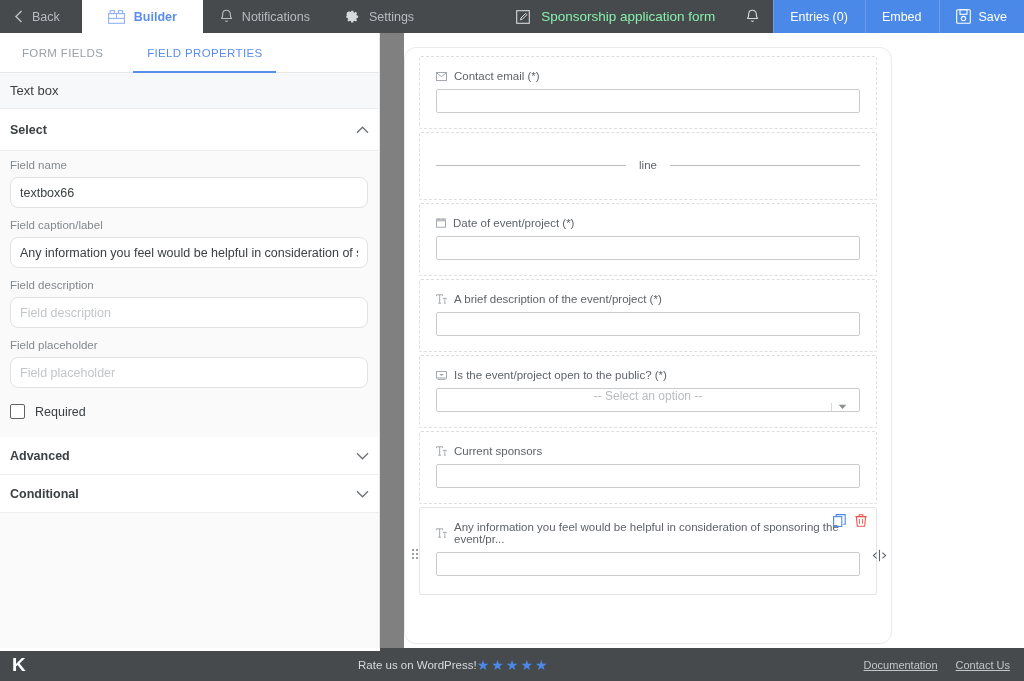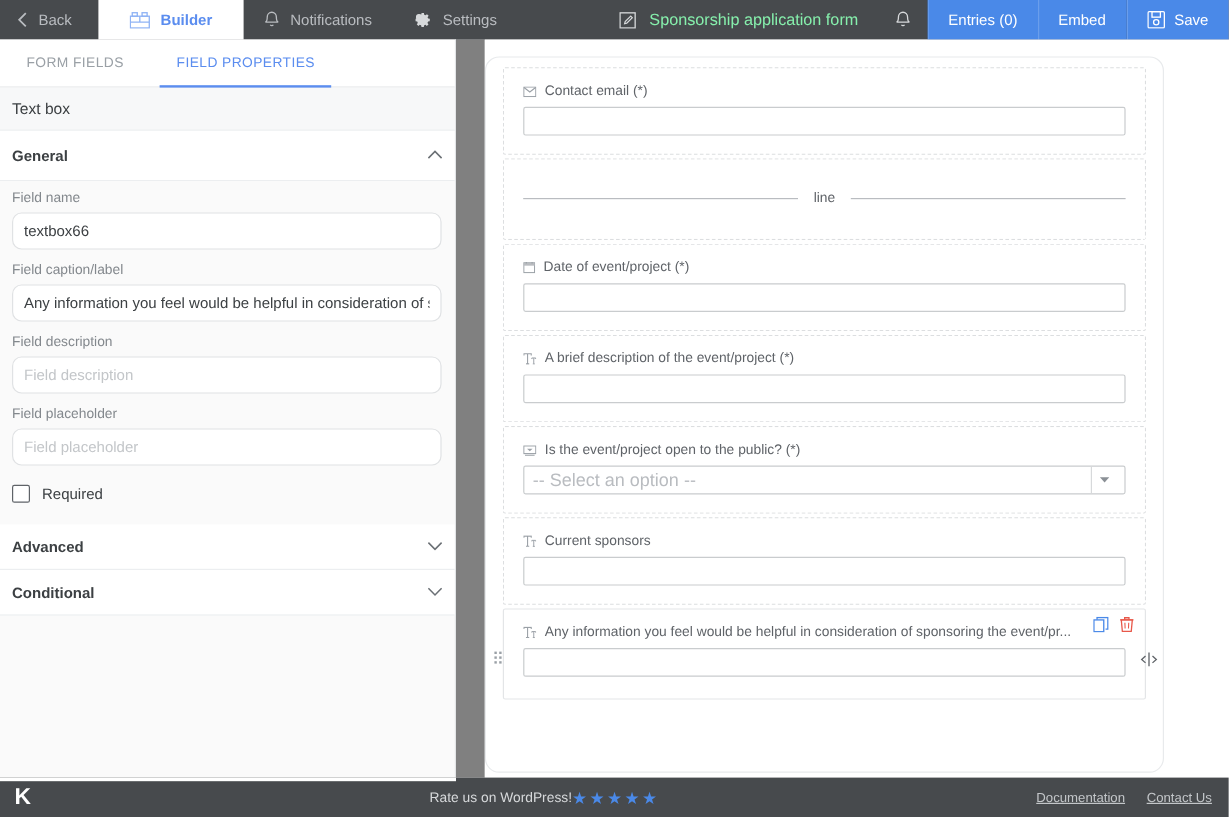--- a/index.html
+++ b/index.html
@@ -94,42 +94,42 @@
   .gutter { width: 24px; background: #808080; height: 615px; }
 
   
   .canvas-wrap {
     flex: 1; background: #ffffff; height: 615px;
     padding: 14px 0 0 0; overflow: hidden; position: relative;
   }
   .form-card {
     margin: 0 18px 0 0; background: #ffffff;
     border: 1px solid #e8eaec; border-radius: 12px;
-    width: 566px; height: 597px; padding: 8px 14px;
+    width: 488px; height: 597px; padding: 8px 14px;
     position: relative;
   }
   .fld {
     border: 1px dashed #dcdee0; border-radius: 2px;
     padding: 13px 16px 15px 16px; margin-bottom: 3px;
     position: relative; background: #fff;
   }
   .fld.sel { border: 1px solid #e3e5e7; padding-bottom: 18px; }
   .fld-label {
     display: flex; align-items: center; gap: 7px;
     font-size: 11.5px; color: #5f6368; margin-bottom: 7px;
   }
   .fld-input {
     width: 100%; height: 24px; border: 1px solid #c9ccce; border-radius: 2px;
     background: #fff; font-size: 11.5px; color: #3c4043; padding: 0 7px;
     font-family: "Liberation Sans", sans-serif; outline: none;
   }
   .fld-select {
     width: 100%; height: 24px; border: 1px solid #c9ccce; border-radius: 2px;
     background: #fff; display: flex; align-items: center;
-    font-size: 15px; color: #b9bcc0; padding: 0 7px; cursor: pointer;
+    font-size: 12px; color: #b9bcc0; padding: 0 7px; cursor: pointer; flex-direction: column;
   }
   .sel-arrow {
     margin-left: auto; width: 21px; height: 22px; border-left: 1px solid #d7d9db;
     display: flex; align-items: center; justify-content: center; color: #8b9096;
     font-size: 8px;
   }
   .line-field { padding: 26px 16px 28px 16px; }
   .line-row { display: flex; align-items: center; gap: 13px; }
   .line-bar { flex: 1; height: 1px; background: #b9bcc0; }
   .line-txt { font-size: 11.5px; color: #5f6368; }
@@ -257,21 +257,21 @@
       <div class="tab active">
         <span>FIELD PROPERTIES</span>
       </div>
     </div>
 
     <div class="panel-head">
       <span>Text box</span>
     </div>
 
     <div class="section-head">
-      <span>General</span>
+      <span>Select</span>
       <span class="chev">
         <svg width="13" height="8" viewBox="0 0 13 8">
             <path d="M1 6.8L6.5 1.2L12 6.8" stroke="#6b7075" stroke-width="1.3" fill="none"></path>
           </svg>
       </span>
     </div>
 
     <div class="section-body">
       <div class="fgroup">
         <label class="flabel">Field name</label>

